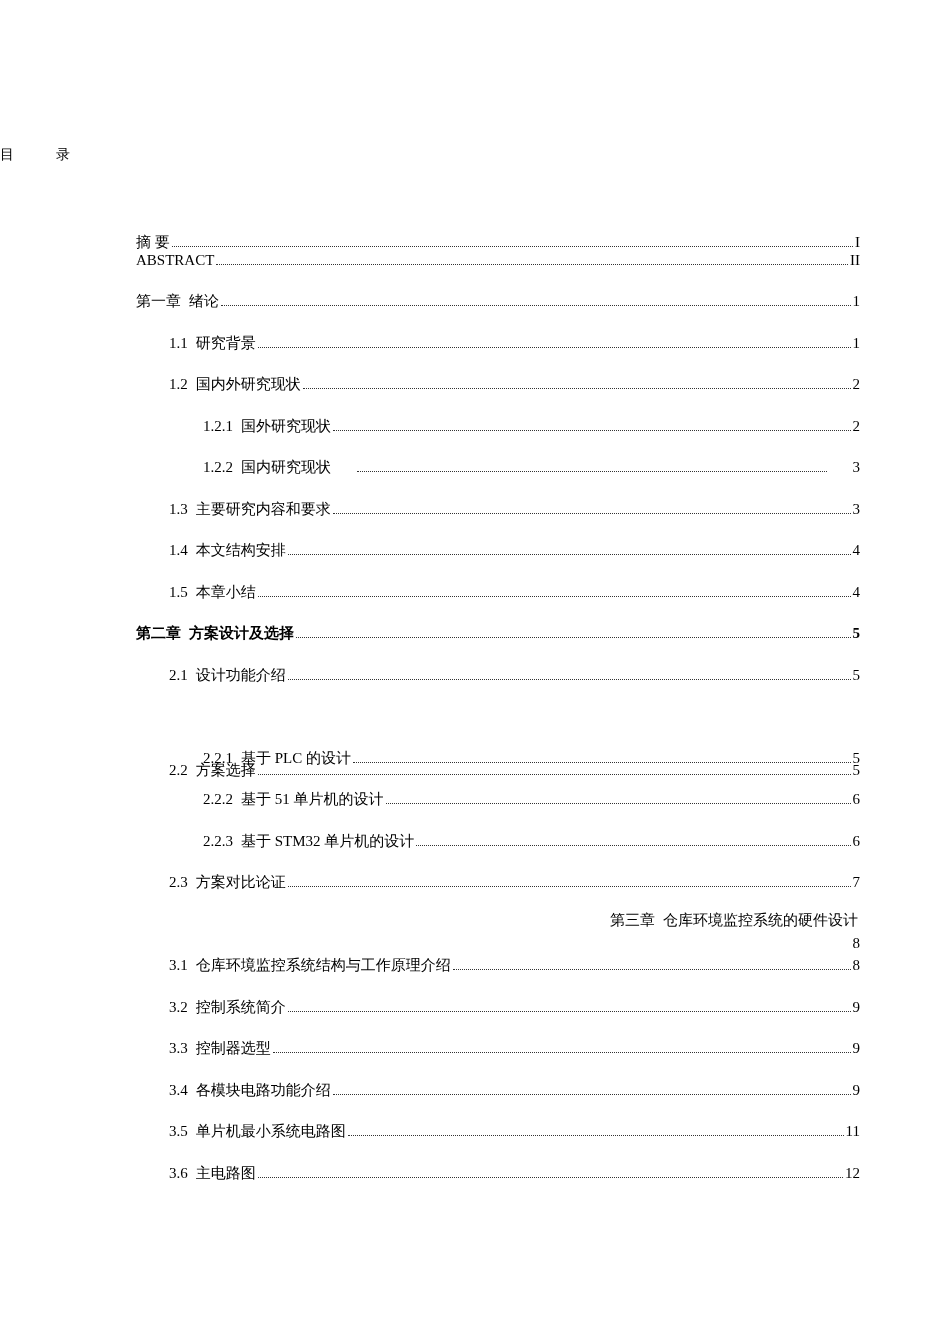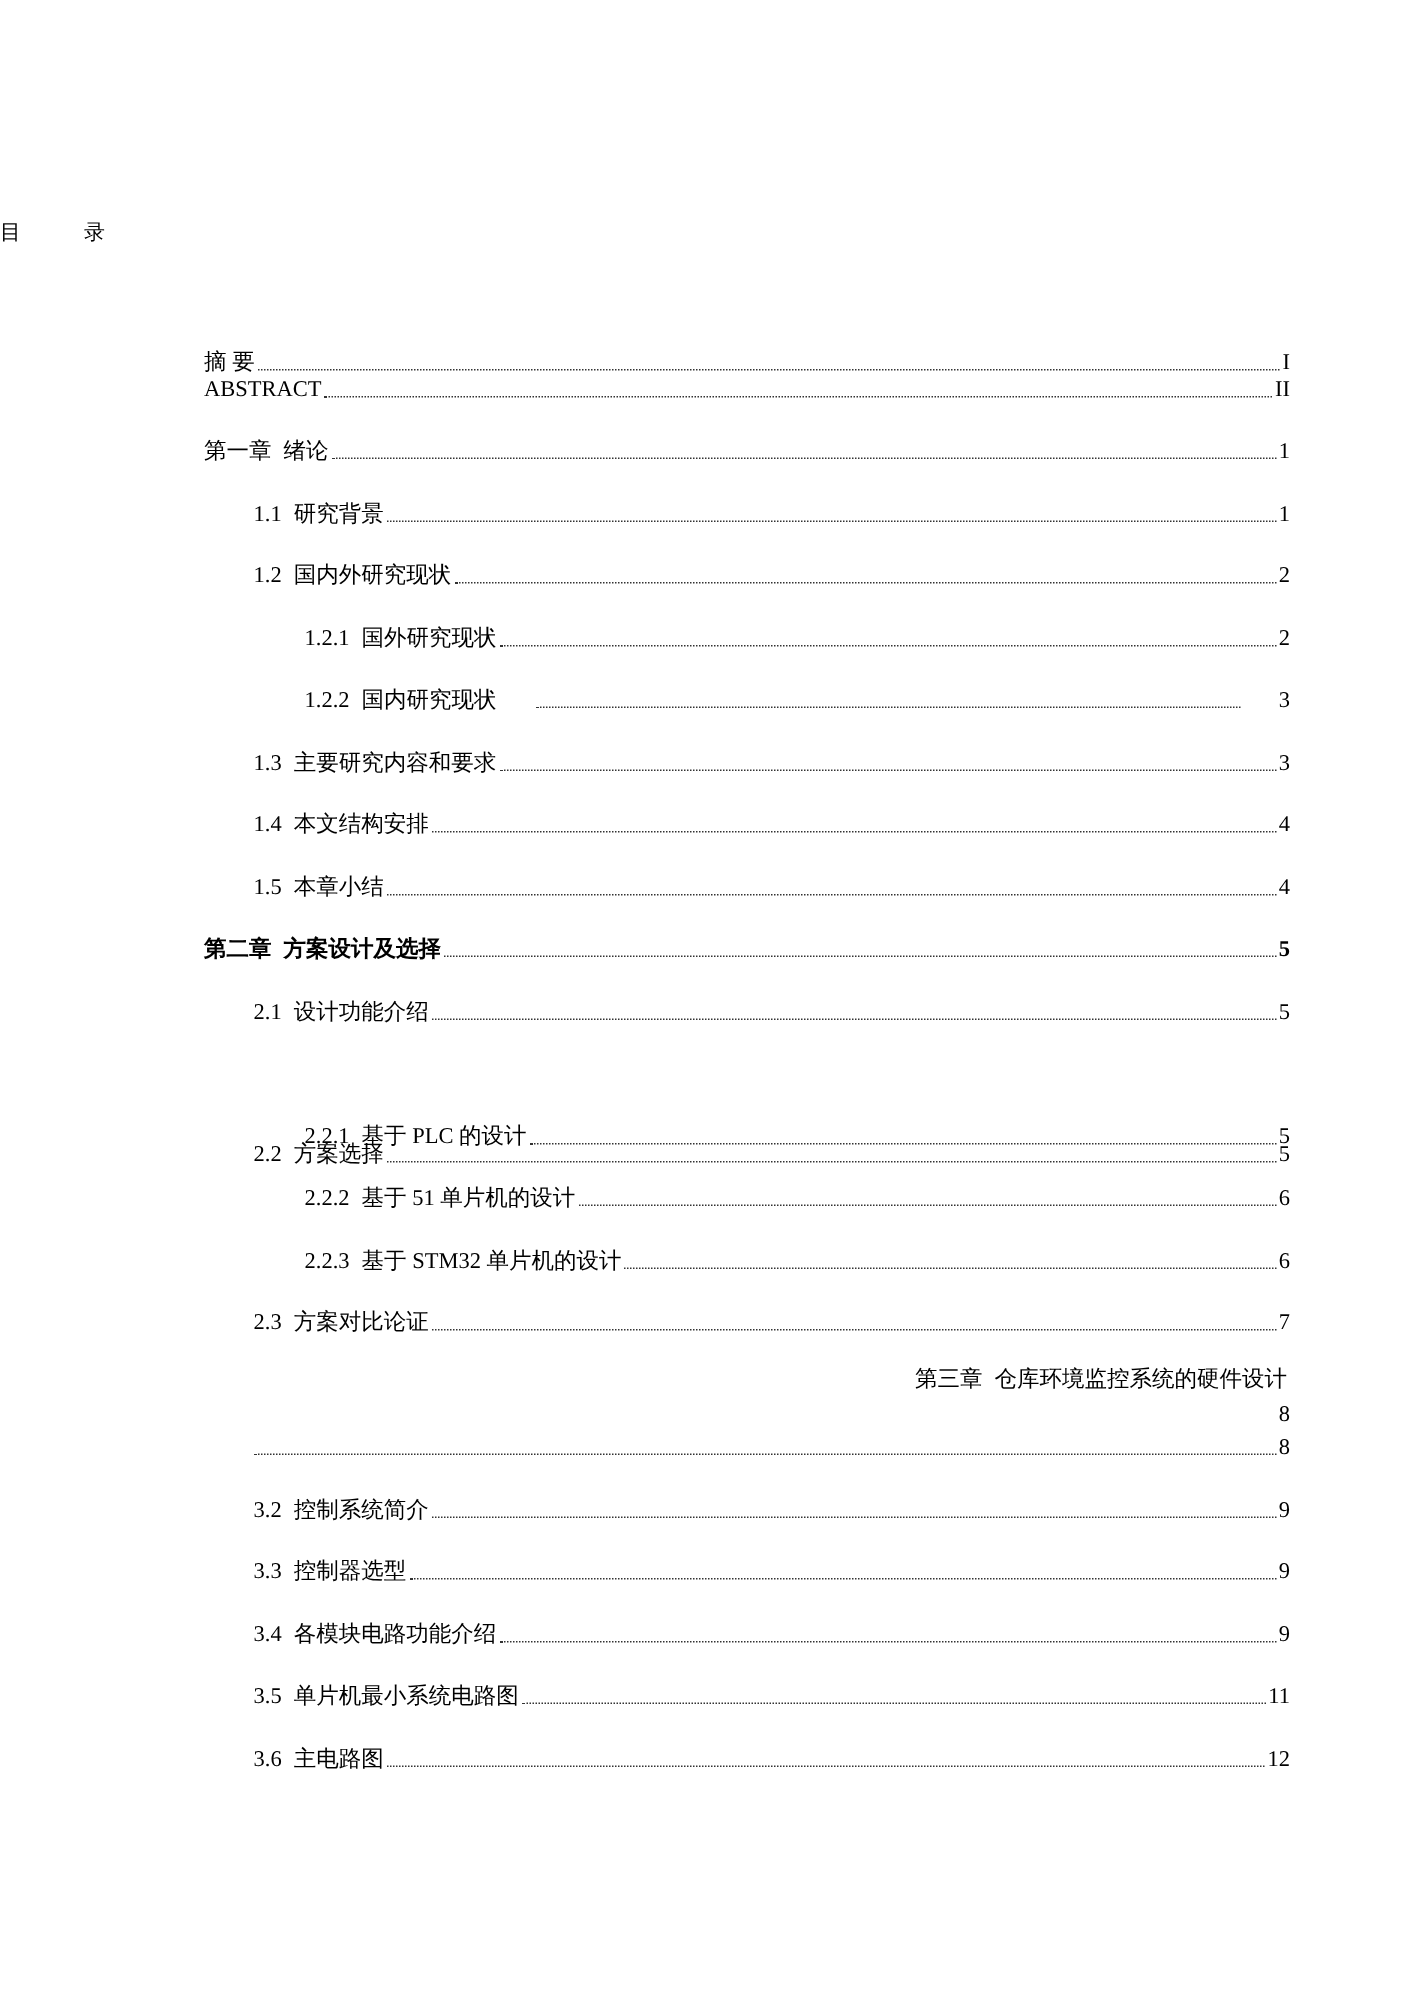--- a/index.html
+++ b/index.html
@@ -111,20 +111,21 @@
       <span class="label"><span class="num">2.3</span><span>方案对比论证</span></span>
       <span class="leader"></span>
       <span class="page">7</span>
     </div>
     <div class="toc-row lvl0" style="top: 911px; flex-direction: column;">
       <span class="label"><span class="num">第三章</span><span>仓库环境监控系统的硬件设计</span></span>
       <span class="leader"></span>
       <span class="page">8</span>
     </div>
     <div class="toc-row lvl1" style="top: 952px;">
+      <span class="label"><span class="num">3.1</span><span>仓库环境监控系统结构与工作原理介绍</span></span>
       <span class="leader"></span>
       <span class="page">8</span>
     </div>
     <div class="toc-row lvl1" style="top: 994px;">
       <span class="label"><span class="num">3.2</span><span>控制系统简介</span></span>
       <span class="leader"></span>
       <span class="page">9</span>
     </div>
     <div class="toc-row lvl1" style="top: 1035px;">
       <span class="label"><span class="num">3.3</span><span>控制器选型</span></span>

